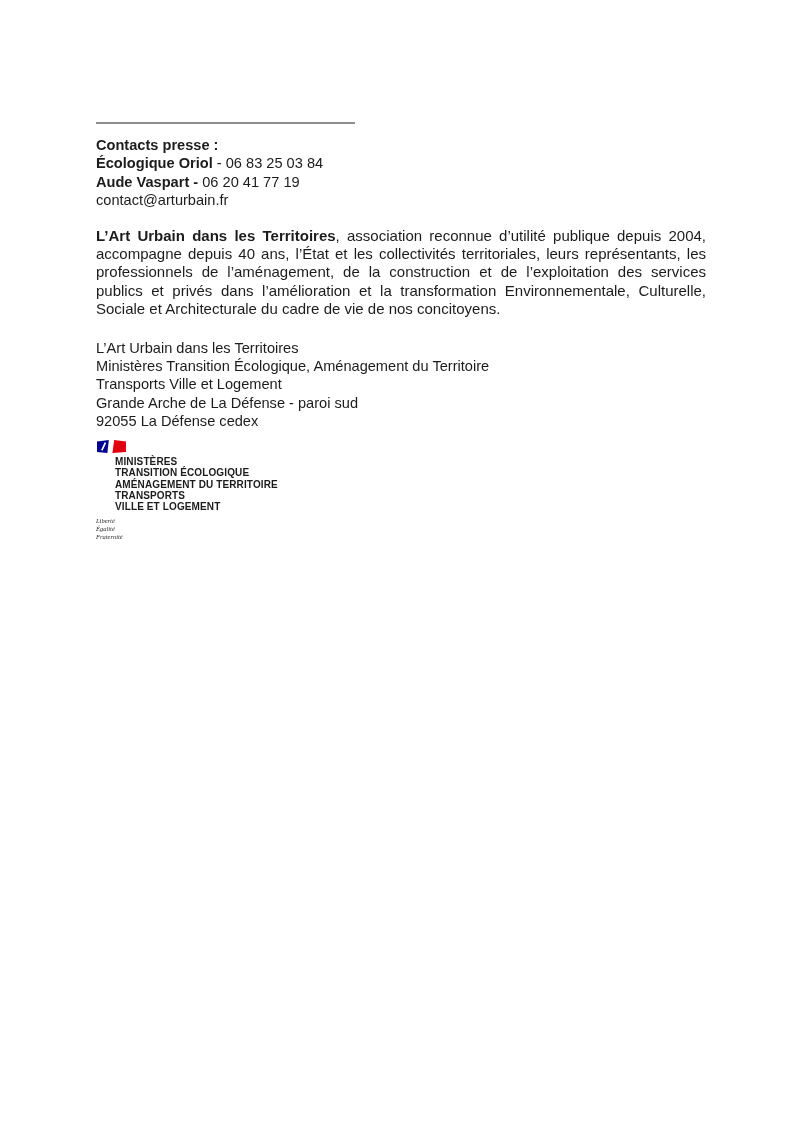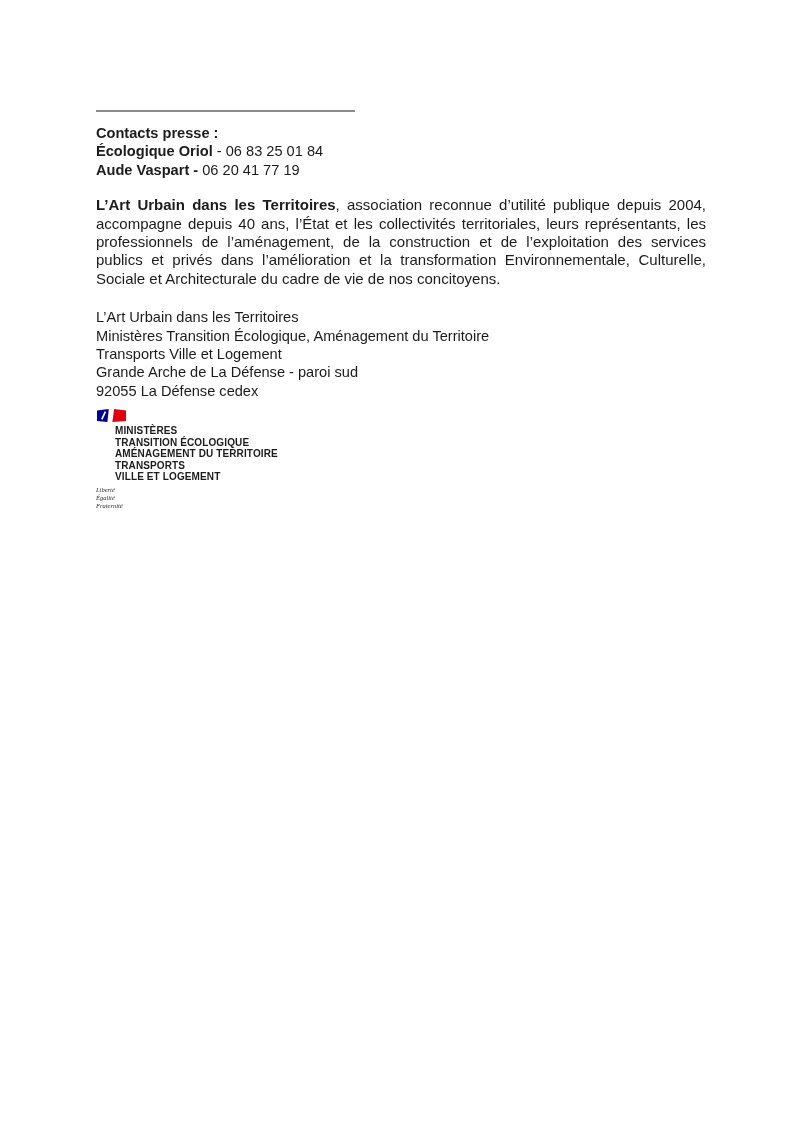--- a/index.html
+++ b/index.html
@@ -7,20 +7,21 @@
   body {
     width: 800px;
     height: 1131px;
     position: relative;
     font-family: "Liberation Sans", sans-serif;
     color: #1c1c1c;
     overflow: hidden;
   }
   .content {
     padding: 110px 95px 0 96px;
+    margin-top: 12px;
   }
   .rule {
     width: 259px;
     border: none;
     border-top: 2px solid #8d8d8d;
     margin: 0 0 12px 0;
   }
   .contacts {
     font-size: 14.6px;
     line-height: 18.4px;
@@ -69,25 +70,26 @@
 </head>
 <body>
 
 <div class="content">
 
   <hr class="rule">
 
   <div class="contacts">
     <div class="bold">Contacts presse :</div>
     <div>
-      <span class="bold">Écologique Oriol</span><span> - 06 83 25 01 84</span>
+      <span class="bold">Écologique Oriol</span><span> - 06 83 25 03 84</span>
     </div>
     <div>
       <span class="bold">Aude Vaspart - </span><span>06 20 41 77 19</span>
     </div>
+    <div>contact@arturbain.fr</div>
   </div>
 
   <p class="about">
     <span class="bold">L’Art Urbain dans les Territoires</span><span>, association reconnue d’utilité publique depuis 2004, accompagne depuis 40 ans, l’État et les collectivités territoriales, leurs représentants, les professionnels de l’aménagement, de la construction et de l’exploitation des services publics et privés dans l’amélioration et la transformation Environnementale, Culturelle, Sociale et Architecturale du cadre de vie de nos concitoyens.</span>
   </p>
 
   <div class="address">
     <div>L’Art Urbain dans les Territoires</div>
     <div>Ministères Transition Écologique, Aménagement du Territoire</div>
     <div>Transports Ville et Logement</div>

